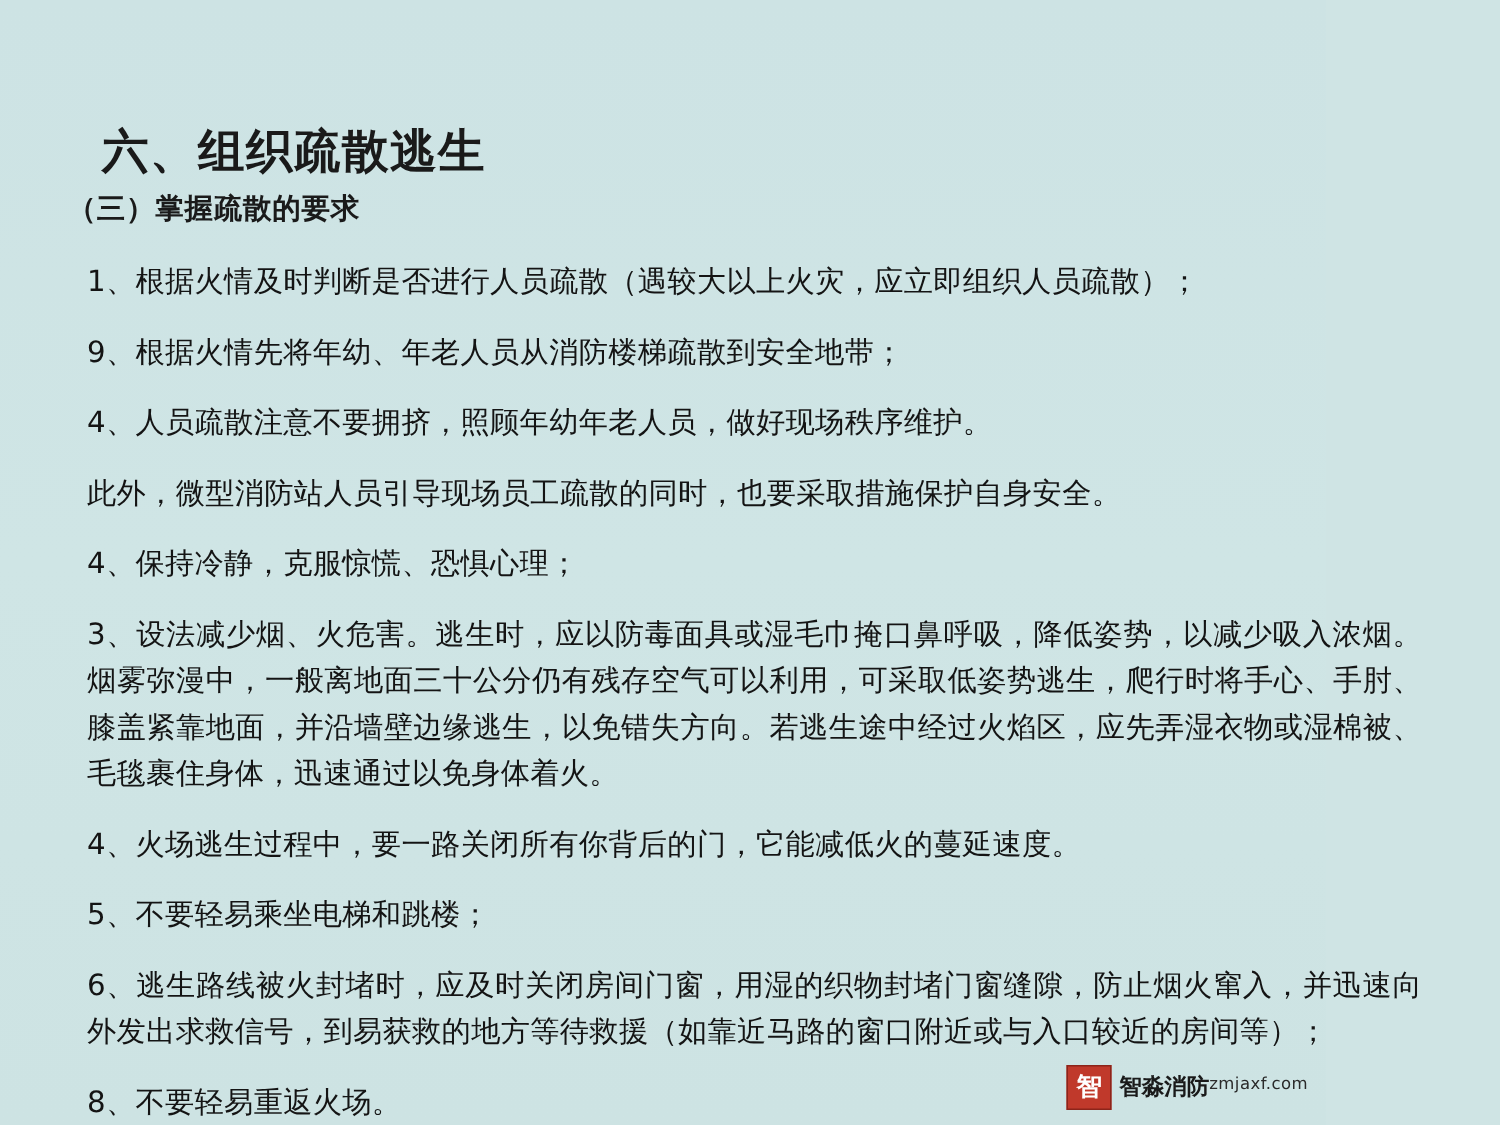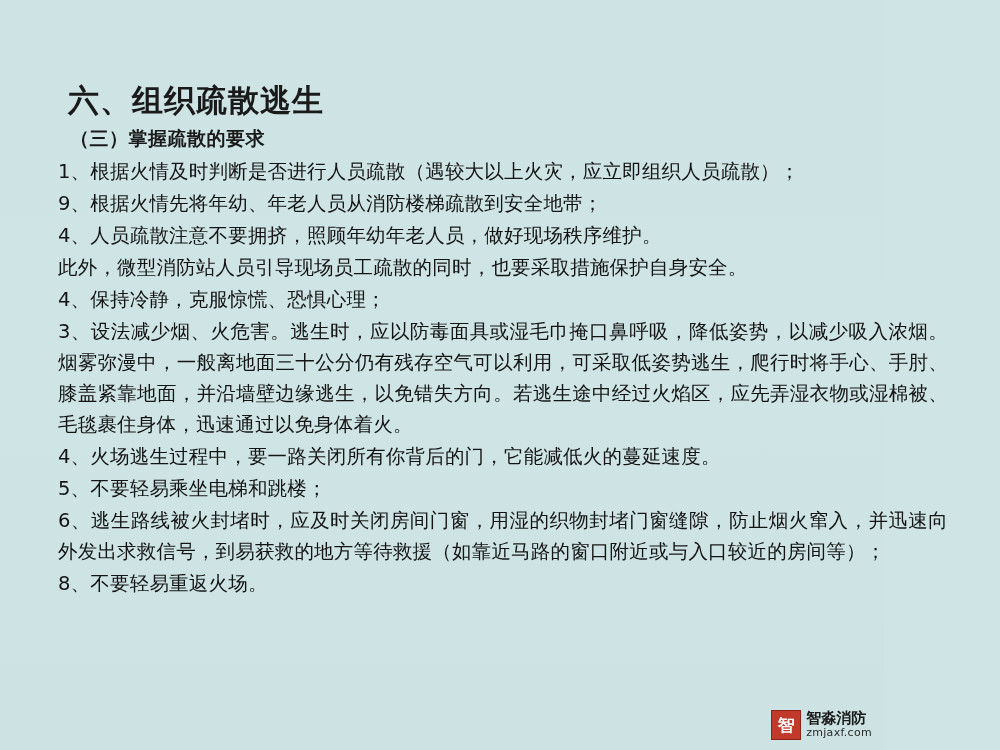--- a/index.html
+++ b/index.html
@@ -26,38 +26,38 @@
     left: 68px;
     top: 80px;
     font-size: 31px;
     font-weight: bold;
     color: #1a1a1a;
     letter-spacing: 1px;
     font-family: "DejaVu Sans", "Liberation Sans", sans-serif;
   }
   .subtitle {
     position: absolute;
-    left: 70px;
+    left: 45px;
     top: 126px;
     font-size: 19px;
     font-weight: bold;
     color: #1a1a1a;
     letter-spacing: 0.5px;
   }
   .body-block {
     position: absolute;
     left: 58px;
     top: 156px;
     width: 890px;
   }
   .para {
     font-size: 19.5px;
     line-height: 31px;
     color: #141414;
-    margin: 0 0 1px 0;
+    margin: 16px 0 1px 0;
     text-align: justify;
     letter-spacing: 0.2px;
     font-family: "DejaVu Sans", "Liberation Sans", sans-serif;
   }
   .watermark {
     position: absolute;
     right: 12px;
     bottom: 10px;
     display: flex;
     align-items: center;
@@ -71,21 +71,21 @@
     display: flex;
     align-items: center;
     justify-content: center;
     color: #ffffff;
     font-size: 17px;
     font-weight: bold;
     line-height: 1;
   }
   .wm-text {
     display: flex;
-    flex-direction: column;
+    flex-direction: row;
     line-height: 1.05;
   }
   .wm-name {
     font-size: 15px;
     font-weight: bold;
     color: #1a1a1a;
   }
   .wm-url {
     font-size: 11px;
     color: #2a2a2a;

